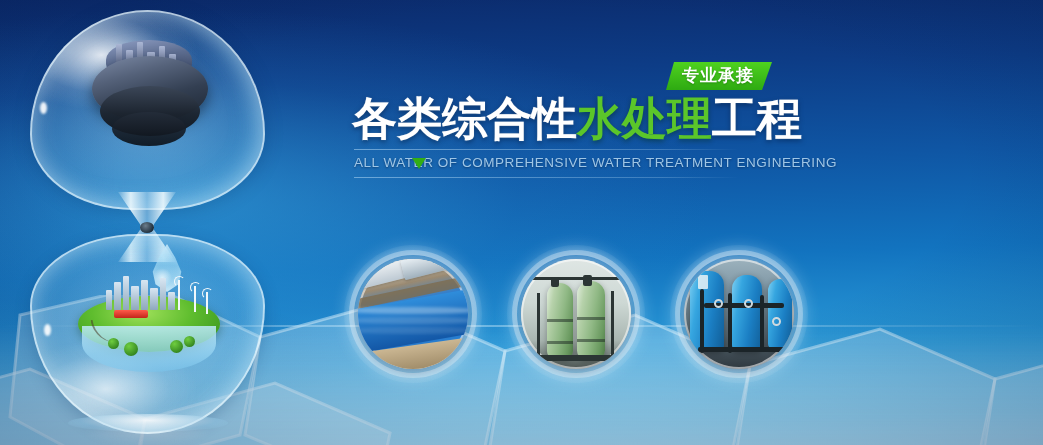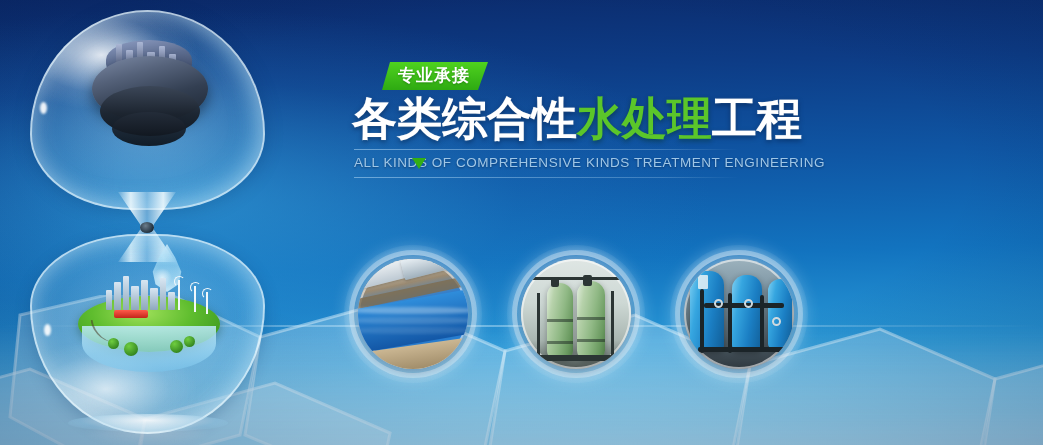--- a/index.html
+++ b/index.html
@@ -1,19 +1,20 @@
 <!DOCTYPE html>
 <html><head>
 <meta charset="utf-8">
 <style>
   html,body{margin:0;padding:0;background:#0a1c3e;}
   *{box-sizing:border-box;}
   #banner{
     position:relative;width:1043px;height:445px;overflow:hidden;
     font-family:"Liberation Sans","DejaVu Sans",sans-serif;
+    text-align:right;
   }
   
   .bg-base{position:absolute;inset:0;
     background:linear-gradient(178deg,#0b2a6b 0%,#0d3c86 18%,#0f56a4 38%,#1273bf 58%,#2a9ad8 78%,#55bce8 93%,#7fd0ef 100%);}
   .bg-radial{position:absolute;inset:0;
     background:radial-gradient(ellipse 70% 60% at 18% 45%, rgba(60,170,225,.55) 0%, rgba(40,130,200,.18) 45%, rgba(0,0,0,0) 72%);}
   .bg-vign{position:absolute;inset:0;
     background:radial-gradient(ellipse 90% 85% at 52% 40%, rgba(255,255,255,0) 45%, rgba(4,24,70,.38) 100%);}
   
   .hex-floor{position:absolute;left:0;right:0;bottom:0;height:150px;overflow:hidden;opacity:.9;}
@@ -217,21 +218,21 @@
 
   <div class="textblock">
     <div class="badge">专业承接</div>
     <div class="badge-tail"></div>
 
     <div class="headline">
       <span class="w">各类综合性</span><span class="g">水处理</span><span class="w">工程</span>
     </div>
 
     <div class="rule"></div>
-    <div class="engline">ALL KINDS OF COMPREHENSIVE KINDS TREATMENT ENGINEERING</div>
+    <div class="engline">ALL WATER OF COMPREHENSIVE WATER TREATMENT ENGINEERING</div>
     <div class="rule"></div>
 
   </div>
 
   <div class="circles">
 
     <div class="circ" style="left:0px;">
       <div class="ring"></div>
       <div class="photo p1">
         <div class="eq" style="left:2px;top:2px;width:48px;height:22px;"></div>

